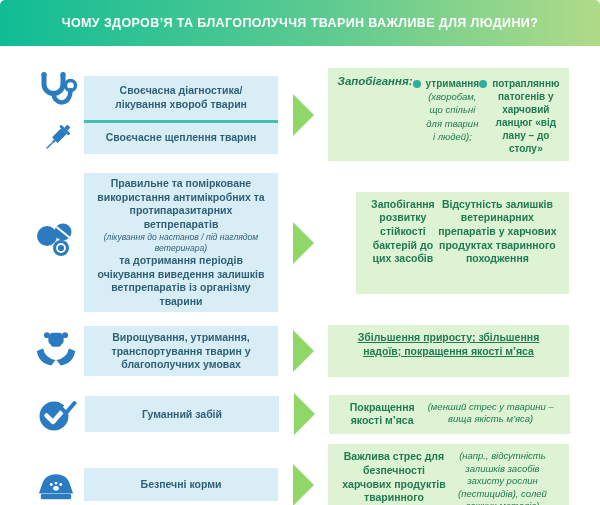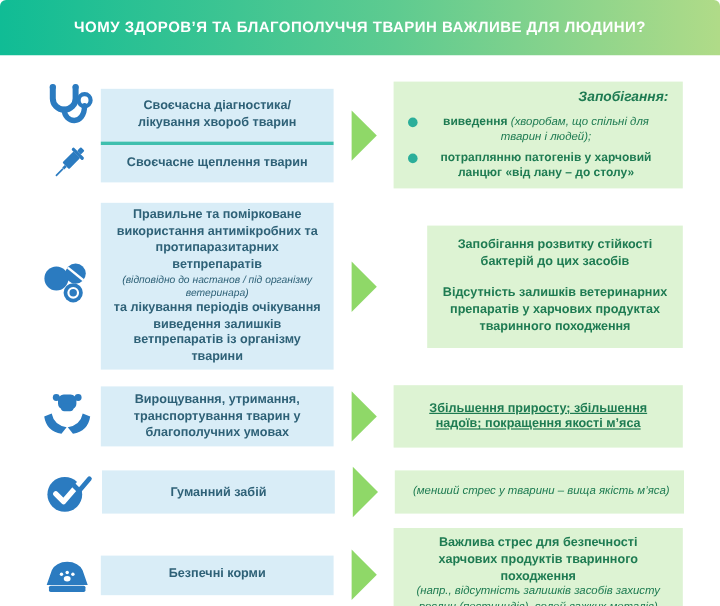--- a/index.html
+++ b/index.html
@@ -20,22 +20,22 @@
     padding-left:28px; align-items:center;
   }
   .icon-cell { display:flex; align-items:center; justify-content:center; }
   .bluebox {
     background:#D9EDF7; color:#2E6177; font-weight:bold; font-size:10.5px;
     line-height:1.3; text-align:center; display:flex; flex-direction:column;
     align-items:center; justify-content:center; padding:4px 10px; box-sizing:border-box;
   }
   .greenbox {
     background:#DDF3D3; color:#1E7B52; font-weight:bold; font-size:10.5px;
-    line-height:1.3; text-align:center; display:flex; flex-direction:column;
-    align-items:flex-end; justify-content:center; padding:6px 12px; box-sizing:border-box;
+    line-height:1.3; text-align:center; display:flex; flex-direction:row;
+    align-items:flex-start; justify-content:center; padding:6px 12px; box-sizing:border-box;
   }
   .arrow-cell { display:flex; align-items:center; justify-content:center; }
   .arrow {
     width:0; height:0;
     border-top:21px solid transparent; border-bottom:21px solid transparent;
     border-left:21px solid #8FD868;
   }
   .pre { white-space:pre-line; }
   .note { font-weight:normal; font-style:italic; font-size:8.6px; color:#2E6177; }
   .gnote { font-weight:normal; font-style:italic; font-size:9.5px; color:#1E7B52; }
@@ -97,21 +97,21 @@
       <div class="divider"></div>
       <div class="bluebox h-r1b">Своєчасне щеплення тварин</div>
     </div>
     <div class="arrow-cell">
       <div class="arrow"></div>
     </div>
     <div class="greenbox" style="min-height:76px">
       <div class="gtitle">Запобігання:</div>
       <div class="bullet">
         <span class="bullet-dot"></span>
-        <span class="bullet-text"><b>виведення </b><span class="gnote">(хворобам, що спільні для тварин і людей);</span></span>
+        <span class="bullet-text"><b>утримання </b><span class="gnote">(хворобам, що спільні для тварин і людей);</span></span>
       </div>
       <div class="bullet">
         <span class="bullet-dot"></span>
         <span class="bullet-text">потраплянню патогенів у харчовий ланцюг «від лану – до столу»</span>
       </div>
     </div>
   </div>
 
   <div class="row row-2">
     <div class="icon-cell">
@@ -120,22 +120,22 @@
         <g>
           <circle cx="30" cy="12" r="8.5" fill="#2B7BC0"></circle>
           <line x1="23.5" y1="7" x2="36.5" y2="17.5" stroke="#ffffff" stroke-width="2"></line>
         </g>
         <circle cx="28" cy="28" r="8" fill="#2B7BC0"></circle>
         <circle cx="28" cy="28" r="4" fill="none" stroke="#ffffff" stroke-width="1.8"></circle>
       </svg>
     </div>
     <div class="bluebox h-r2l">
       <span>Правильне та помірковане використання антимікробних та протипаразитарних ветпрепаратів</span>
-      <span class="note">(відповідно до настанов / під організму ветеринара)</span>
-      <span>та лікування періодів очікування виведення залишків ветпрепаратів із організму тварини</span>
+      <span class="note">(лікування до настанов / під наглядом ветеринара)</span>
+      <span>та дотримання періодів очікування виведення залишків ветпрепаратів із організму тварини</span>
     </div>
     <div class="arrow-cell">
       <div class="arrow"></div>
     </div>
     <div class="greenbox h-r2r">
       <span>Запобігання розвитку стійкості бактерій до цих засобів</span>
       <span class="gap"></span>
       <span>Відсутність залишків ветеринарних препаратів у харчових продуктах тваринного походження</span>
     </div>
   </div>
@@ -164,20 +164,21 @@
         <circle cx="17" cy="22" r="14.5" fill="#2B7BC0"></circle>
         <path d="M9.5 21.5 l6.5 6.5 l13 -15" fill="none" stroke="#ffffff" stroke-width="4.5" stroke-linecap="round" stroke-linejoin="round"></path>
         <path d="M24 14 l5 5 l8.5 -10" fill="none" stroke="#2B7BC0" stroke-width="4" stroke-linecap="round" stroke-linejoin="round"></path>
       </svg>
     </div>
     <div class="bluebox h-r4l">Гуманний забій</div>
     <div class="arrow-cell">
       <div class="arrow"></div>
     </div>
     <div class="greenbox h-r4r">
+      <span>Покращення якості м’яса</span>
       <span class="gnote">(менший стрес у тварини – вища якість м’яса)</span>
     </div>
   </div>
 
   <div class="row row-5">
     <div class="icon-cell">
       <svg width="44" height="38" viewBox="0 0 46 40">
         <path d="M5 29 l4.5 -13 a14 10 0 0 1 27 0 l4.5 13 z" fill="#2B7BC0"></path>
         <rect x="7" y="29.5" width="32" height="5.5" rx="1.5" fill="#2B7BC0"></rect>
         <ellipse cx="23" cy="23.5" rx="3" ry="2.4" fill="#ffffff"></ellipse>

